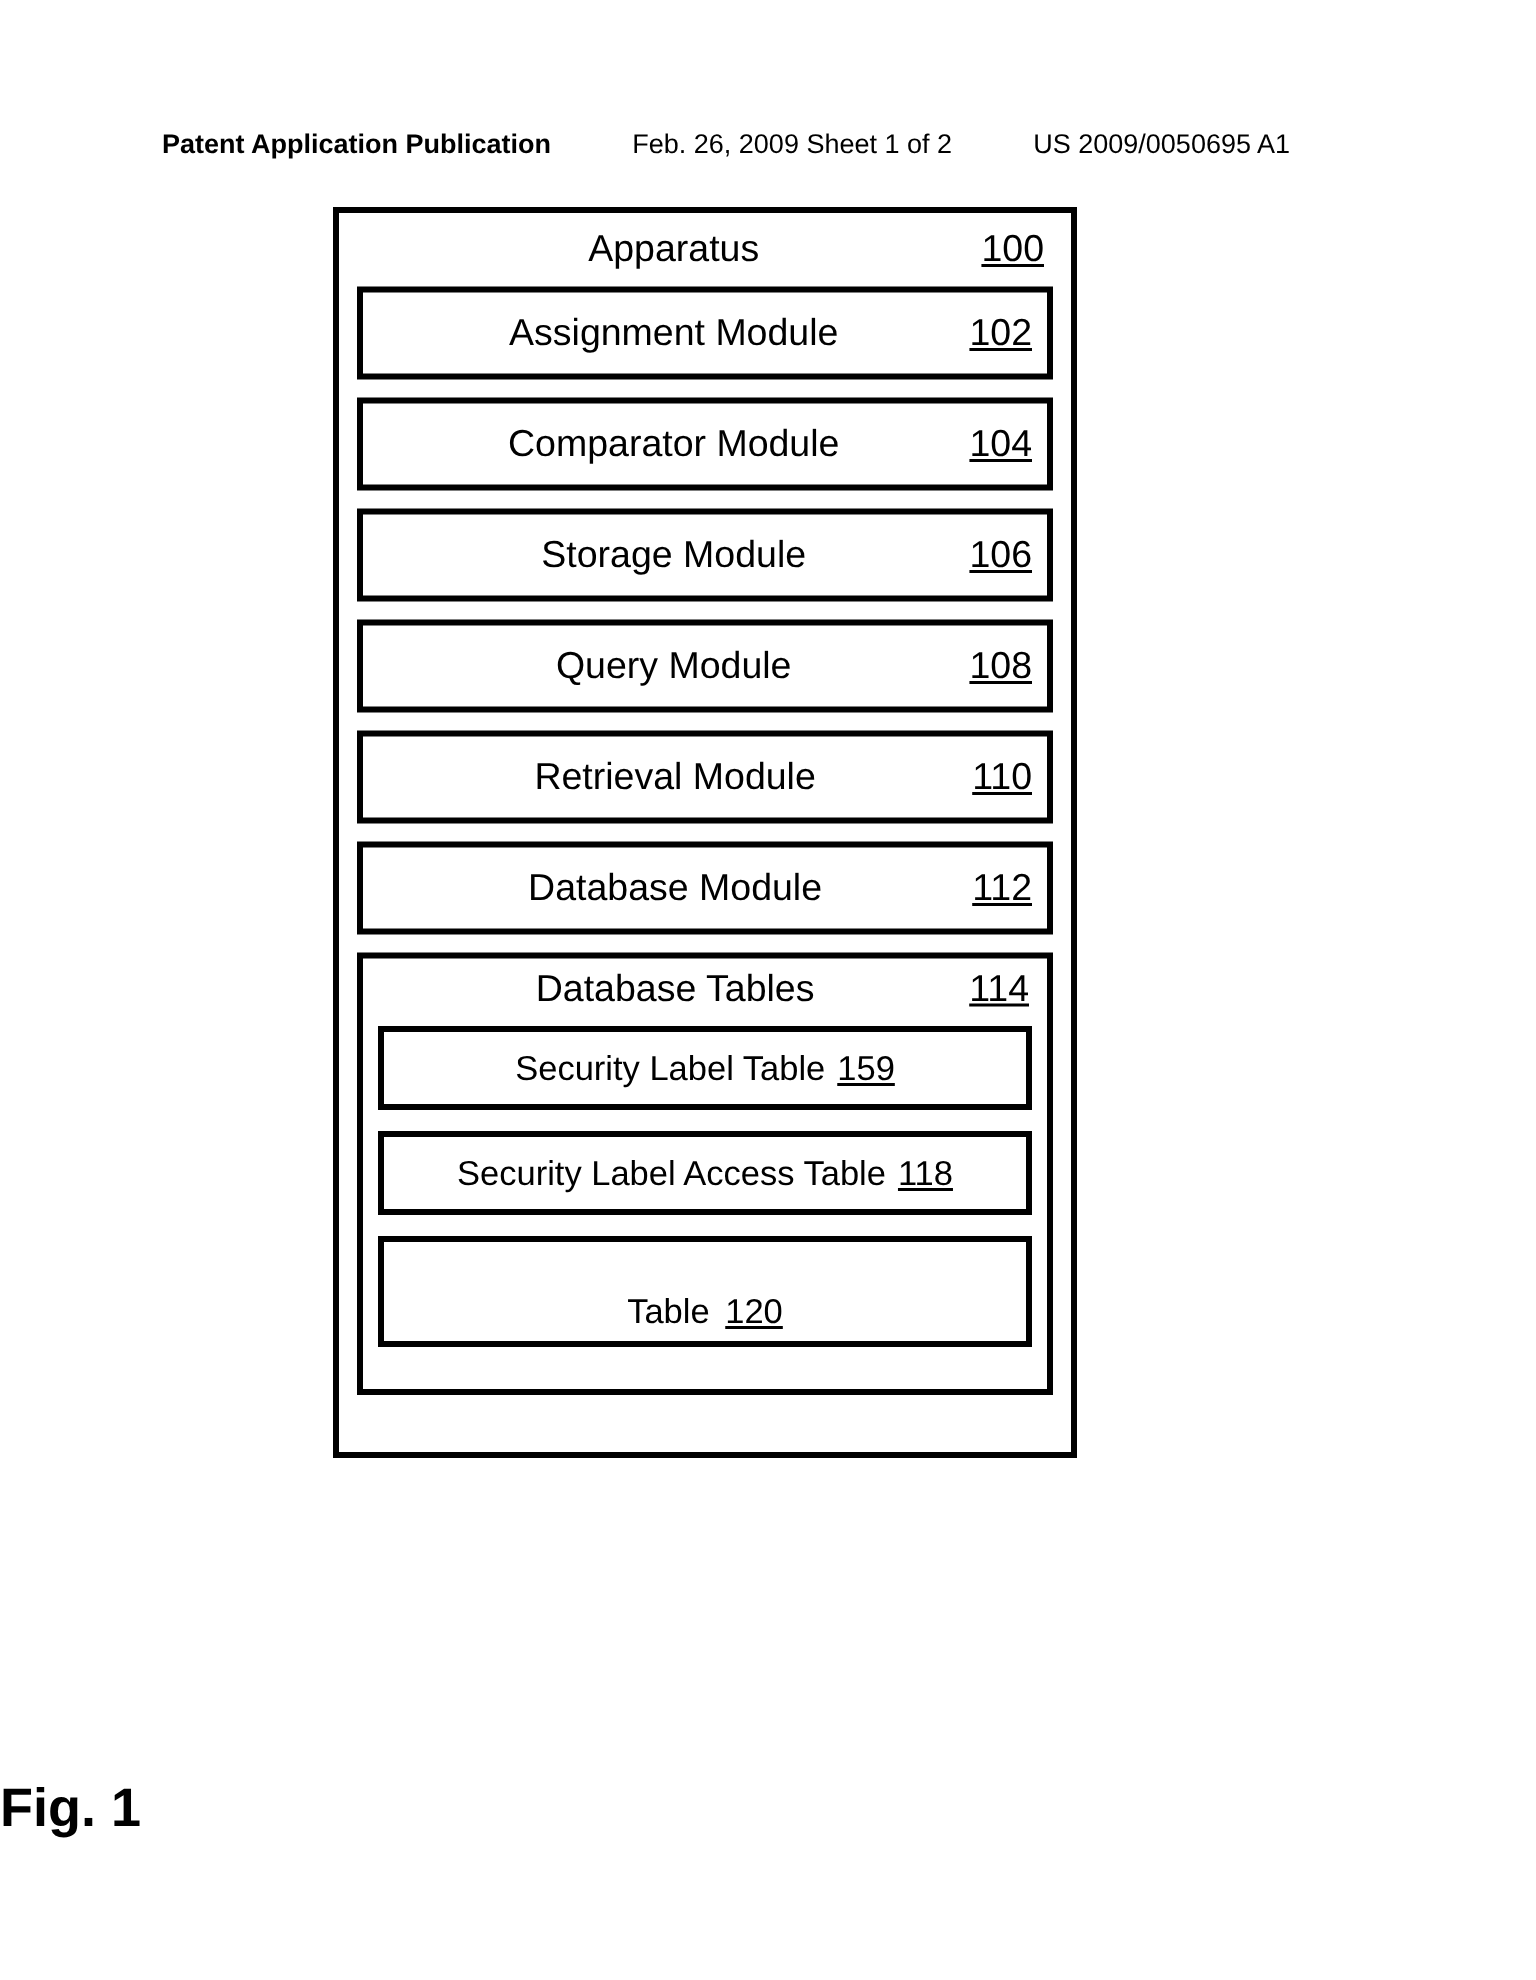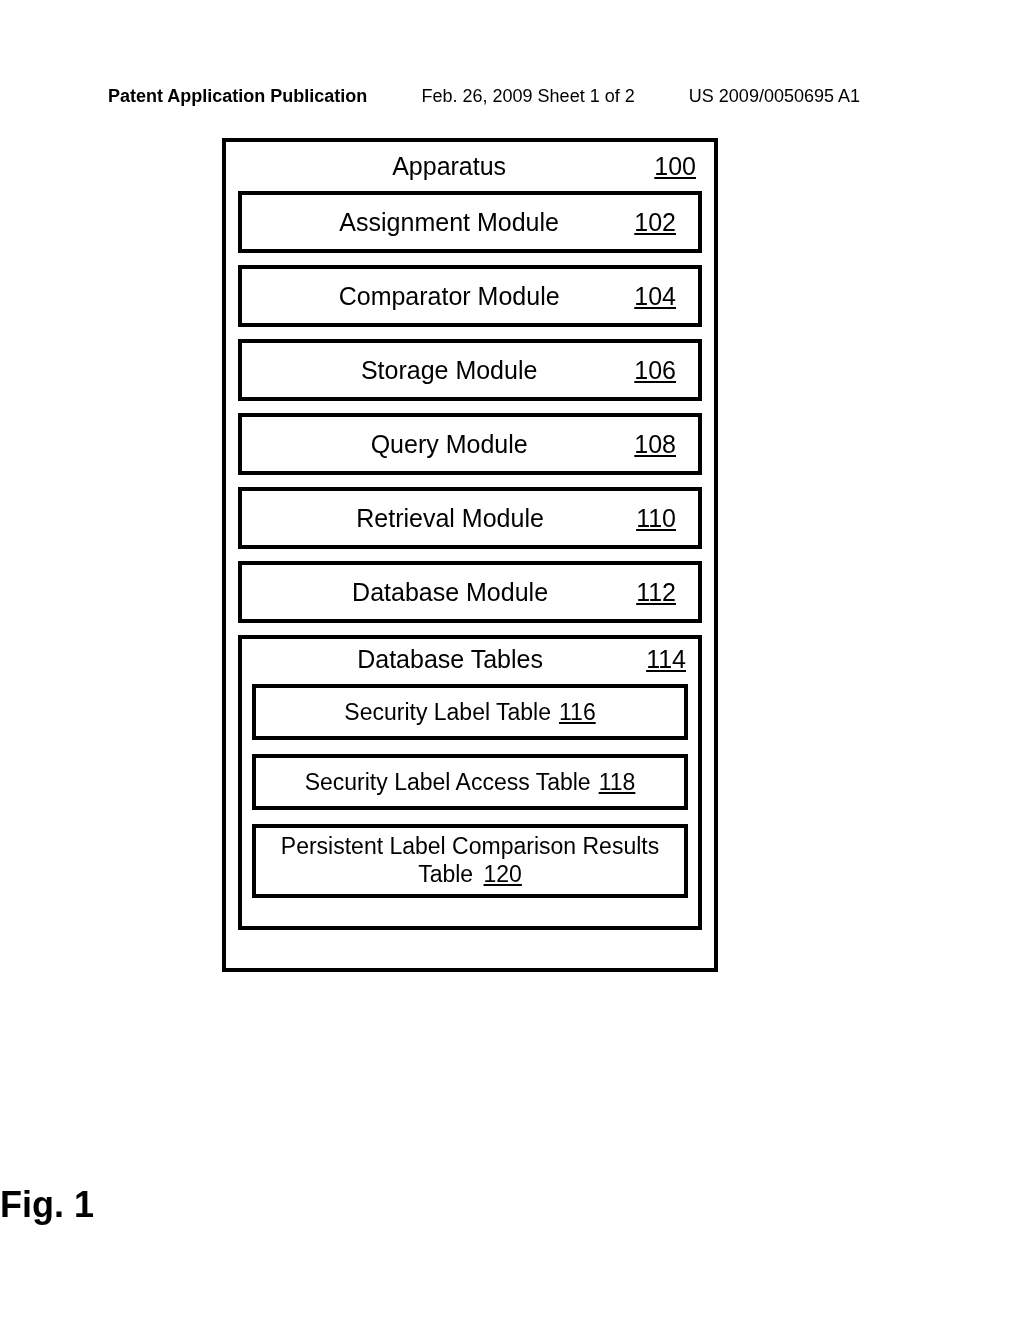--- a/index.html
+++ b/index.html
@@ -43,21 +43,21 @@
   }
   .apparatus-head .title { flex: 1; text-align: center; }
   .apparatus-head .refnum { text-decoration: underline; }
   .module {
     margin: 0 2px 12px 2px;
     border: 4px solid #000;
     height: 62px;
     display: flex;
     align-items: center;
     justify-content: space-between;
-    padding: 0 22px;
+    padding: 0 10px;
     font-size: 25px;
   }
   .module .title { flex: 1; text-align: center; }
   .module .refnum { text-decoration: underline; }
   .db-tables {
     margin: 0 2px 0 2px;
     border: 4px solid #000;
     padding: 2px 10px 14px 10px;
   }
   .db-head {
@@ -145,29 +145,29 @@
   </div>
 
   <div class="db-tables">
     <div class="db-head">
       <span class="title">Database Tables</span>
       <span class="refnum">114</span>
     </div>
 
     <div class="subtable">
       <span class="title">Security Label Table</span>
-      <span class="refnum">116</span>
+      <span class="refnum">159</span>
     </div>
     <div class="subtable">
       <span class="title">Security Label Access Table</span>
       <span class="refnum">118</span>
     </div>
     <div class="subtable persist">
       <span class="title">
-        <span>Persistent Label Comparison Results</span><br>
+        <br>
         <span>Table</span>
         <span class="refnum">120</span>
       </span>
     </div>
   </div>
 </div>
 
 <div class="figlabel">Fig. 1</div>
 
 </body></html>

